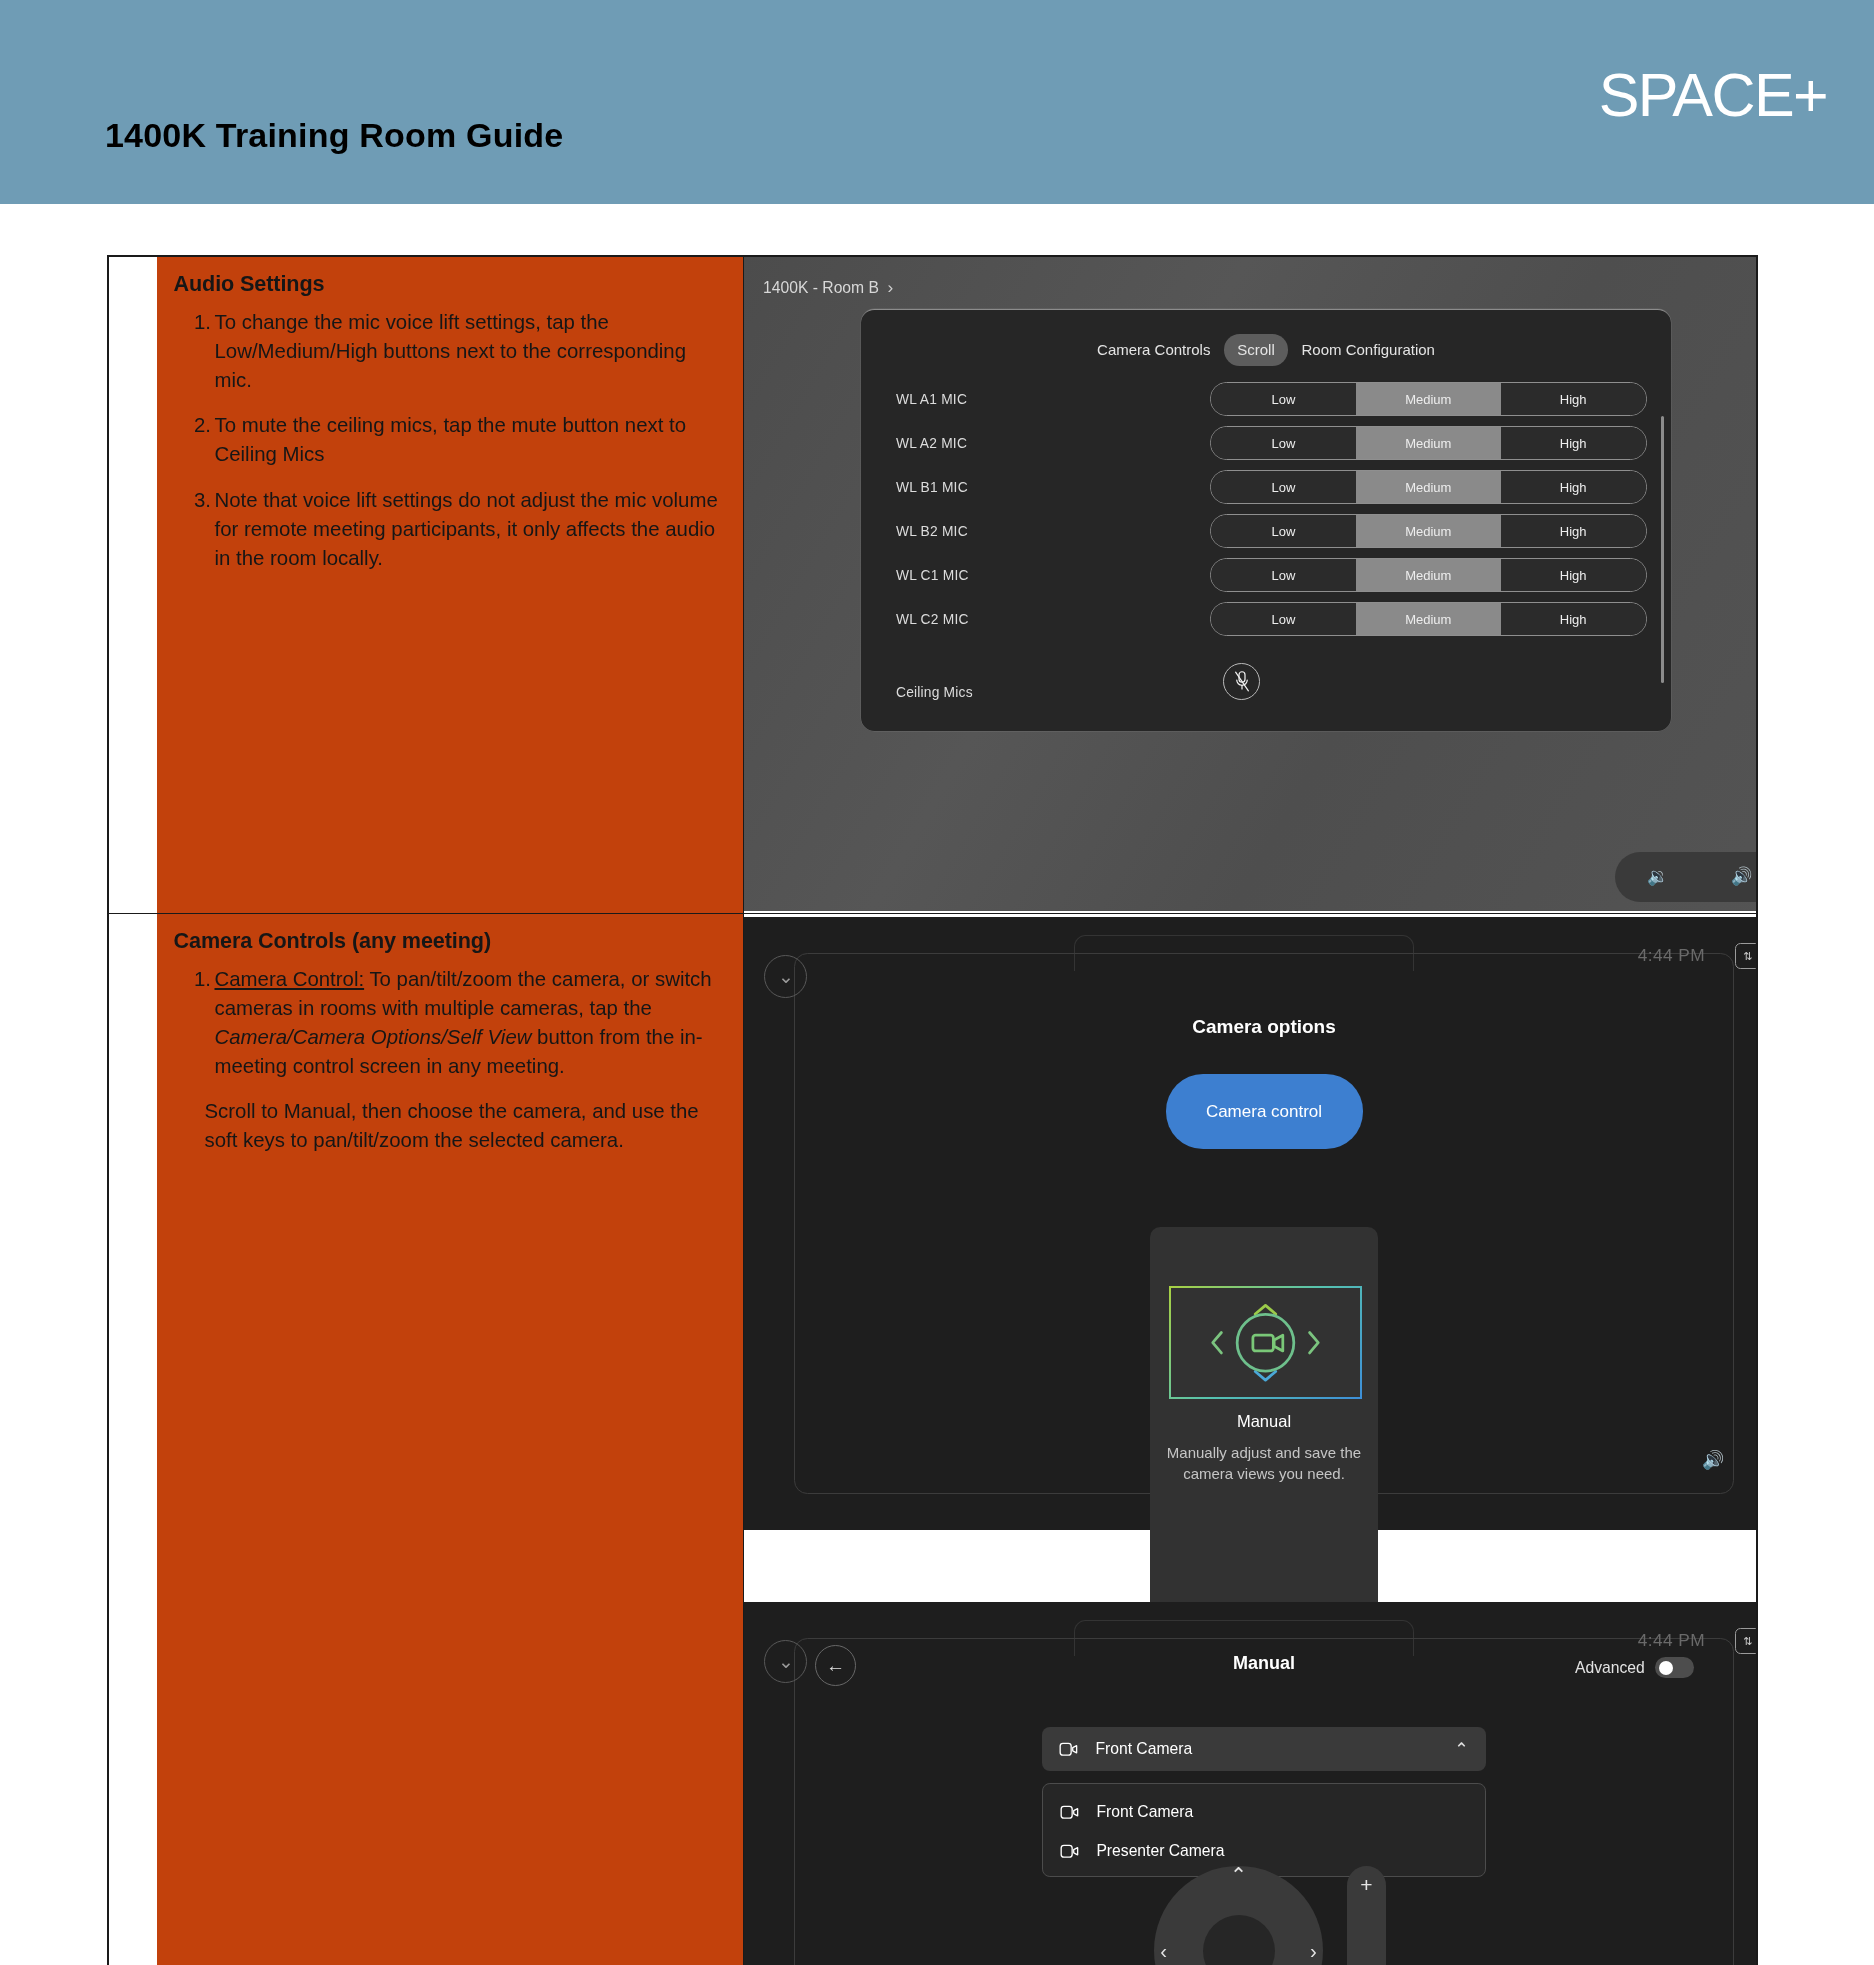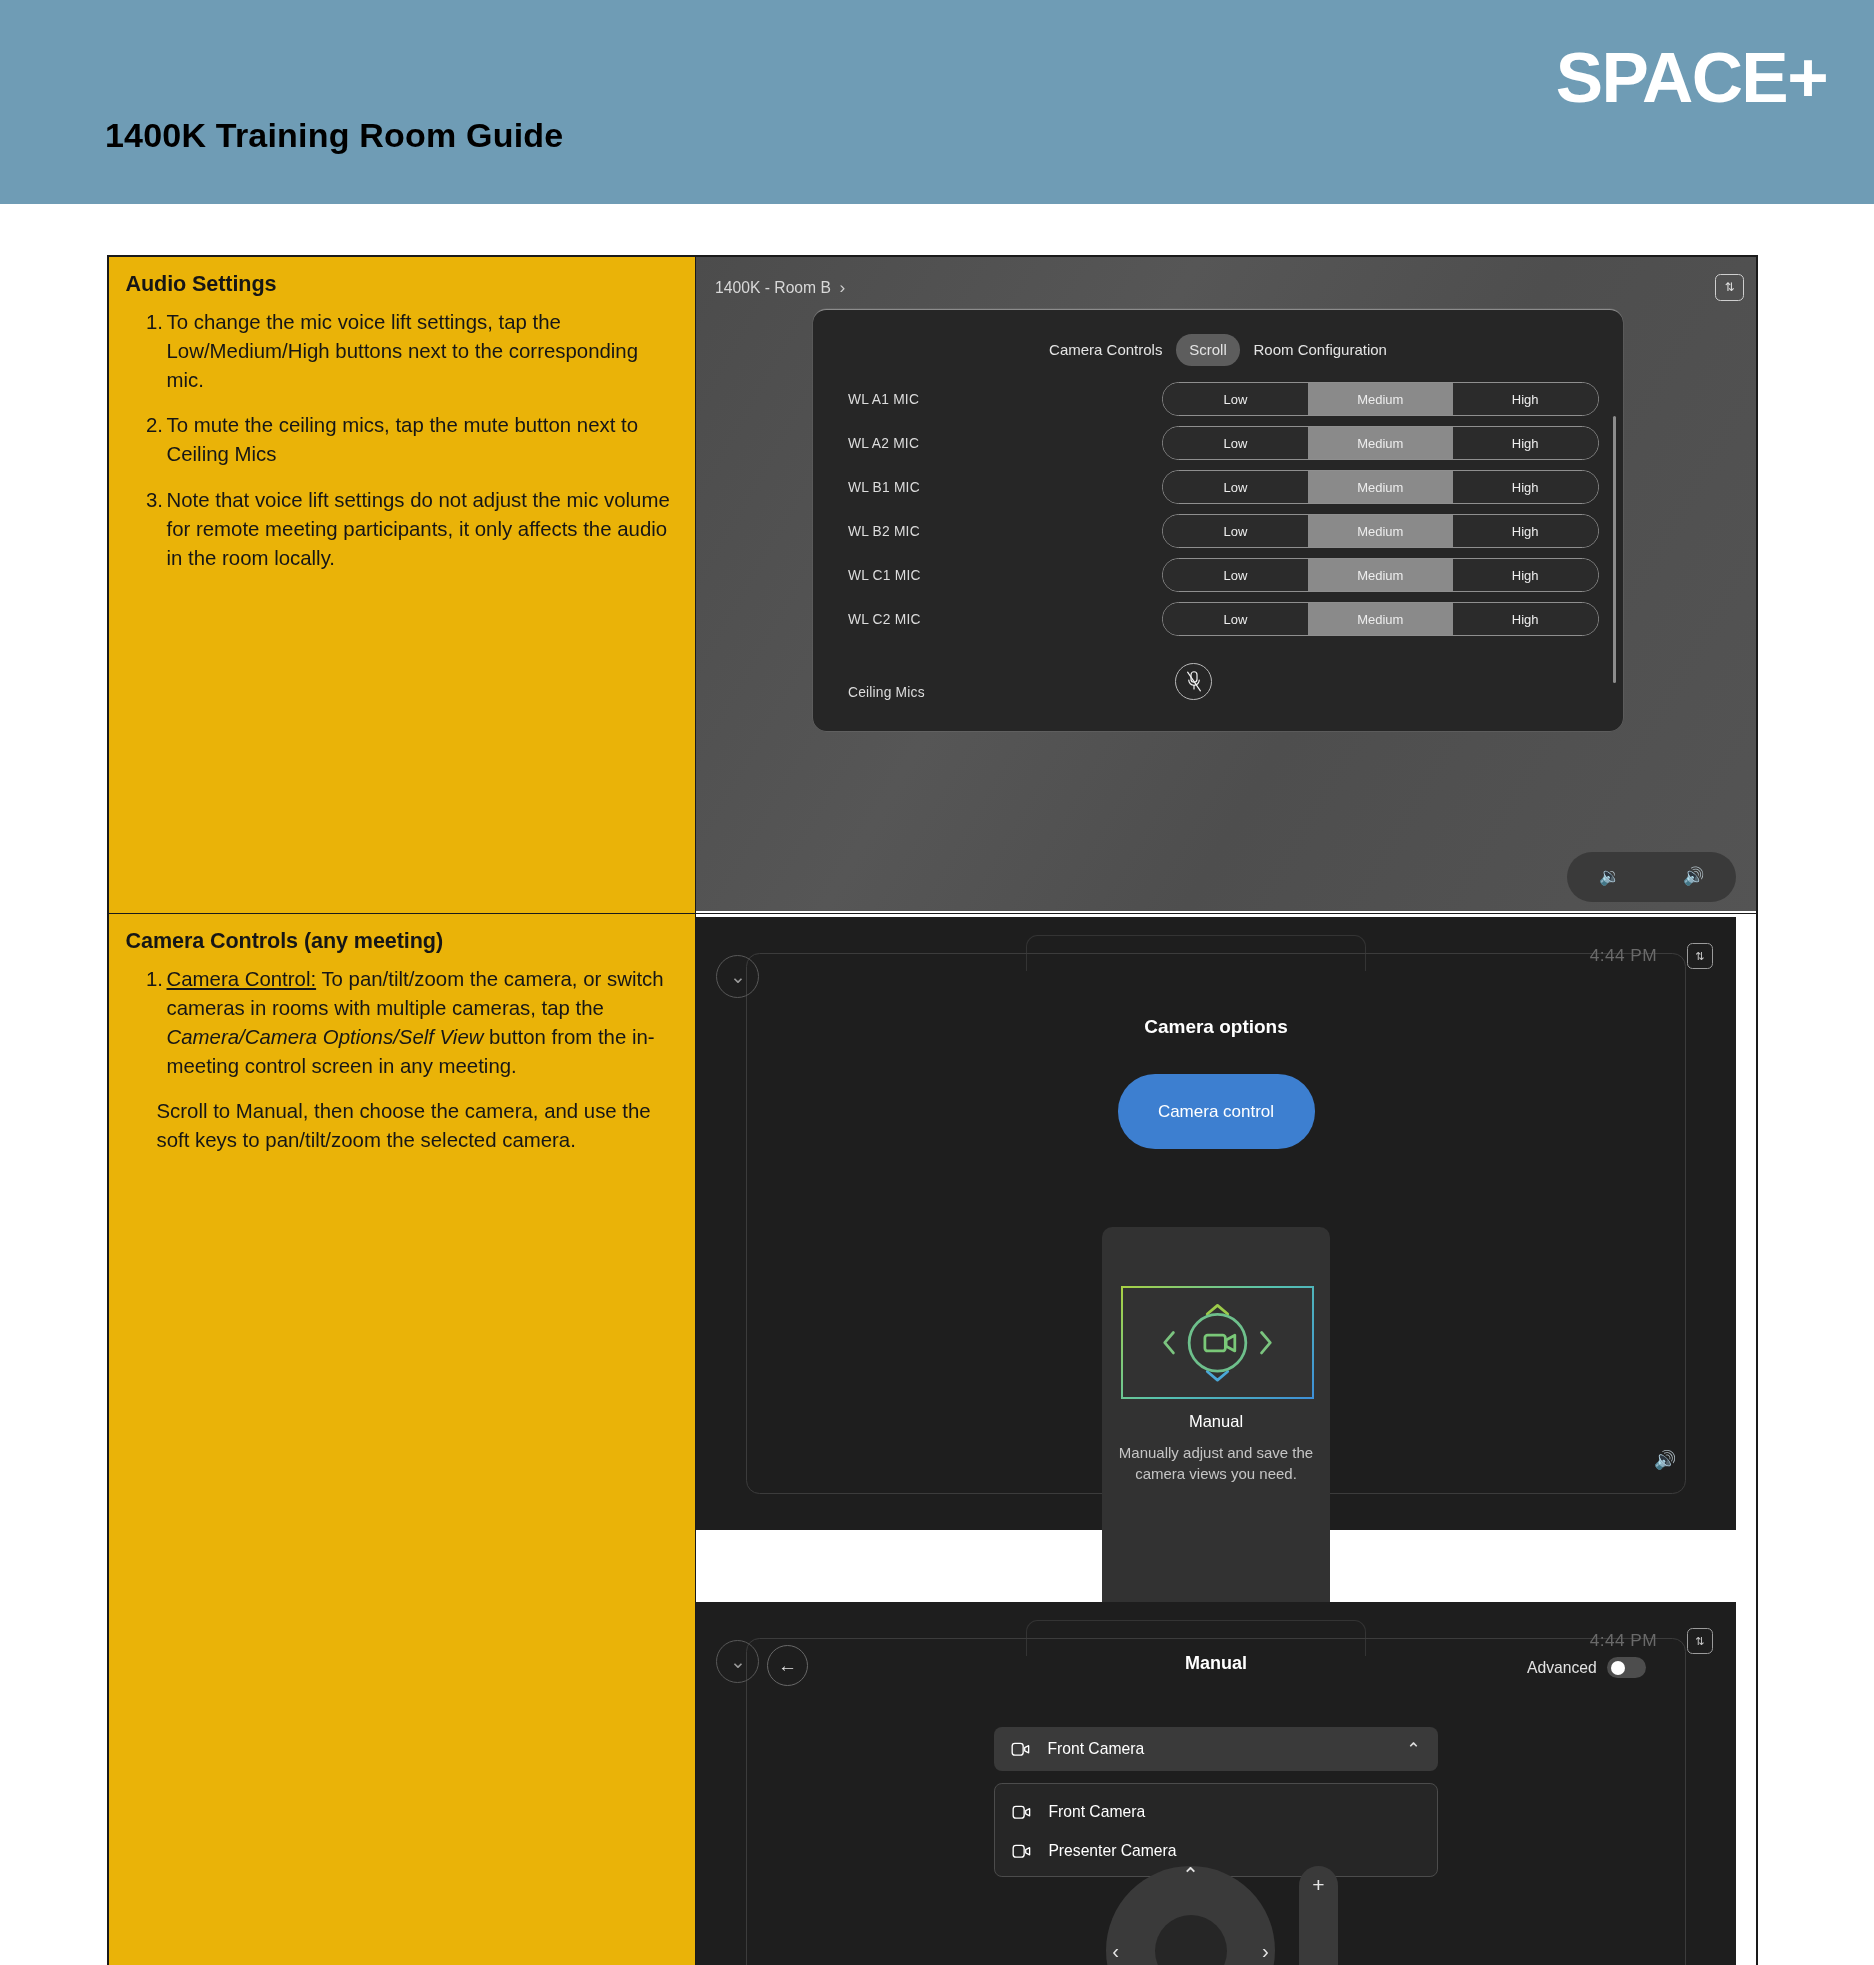--- a/index.html
+++ b/index.html
@@ -17,42 +17,43 @@
     position:absolute;left:0;top:0;width:1874px;height:204px;
     background:#6f9cb5;
     display:flex;align-items:center;
   }
   .banner-title{
     position:absolute;left:105px;top:118px;
     font-size:34px;font-weight:bold;color:#000000;
     letter-spacing:0.2px;line-height:1;
   }
   .banner-logo{
-    position:absolute;right:47px;top:42px;
-    font-size:71px;font-weight:700;color:#ffffff;
+    position:absolute;right:47px;top:65px;
+    font-size:61px;font-weight:400;color:#ffffff;
     letter-spacing:-1.6px;line-height:1;
   }
 
   
   .tbl{
     position:absolute;left:107px;top:255px;
     width:1651px;
     border:2px solid #1a1a1a;
     border-collapse:collapse;
     box-sizing:border-box;
     background:#fff;
   }
   .row{display:flex;width:100%;box-sizing:border-box;}
   .row.r1{height:657px;border-bottom:1.6px solid #1a1a1a;}
   .row.r2{height:1347px;}
   .cellL{
     width:587px;box-sizing:border-box;
     border-right:1.6px solid #1a1a1a;
     padding:15px 15.7px 7.9px 16.5px;
-    background:#eab308;
+    background:#c2410c;
+    margin-left:48px;
   }
   .cellR{
     flex:1;box-sizing:border-box;
     background:#fff;
     position:relative;
     overflow:hidden;
   }
 
   h3.sec{
     margin:0 0 11px 0;font-size:21.6px;font-weight:bold;color:#161616;

